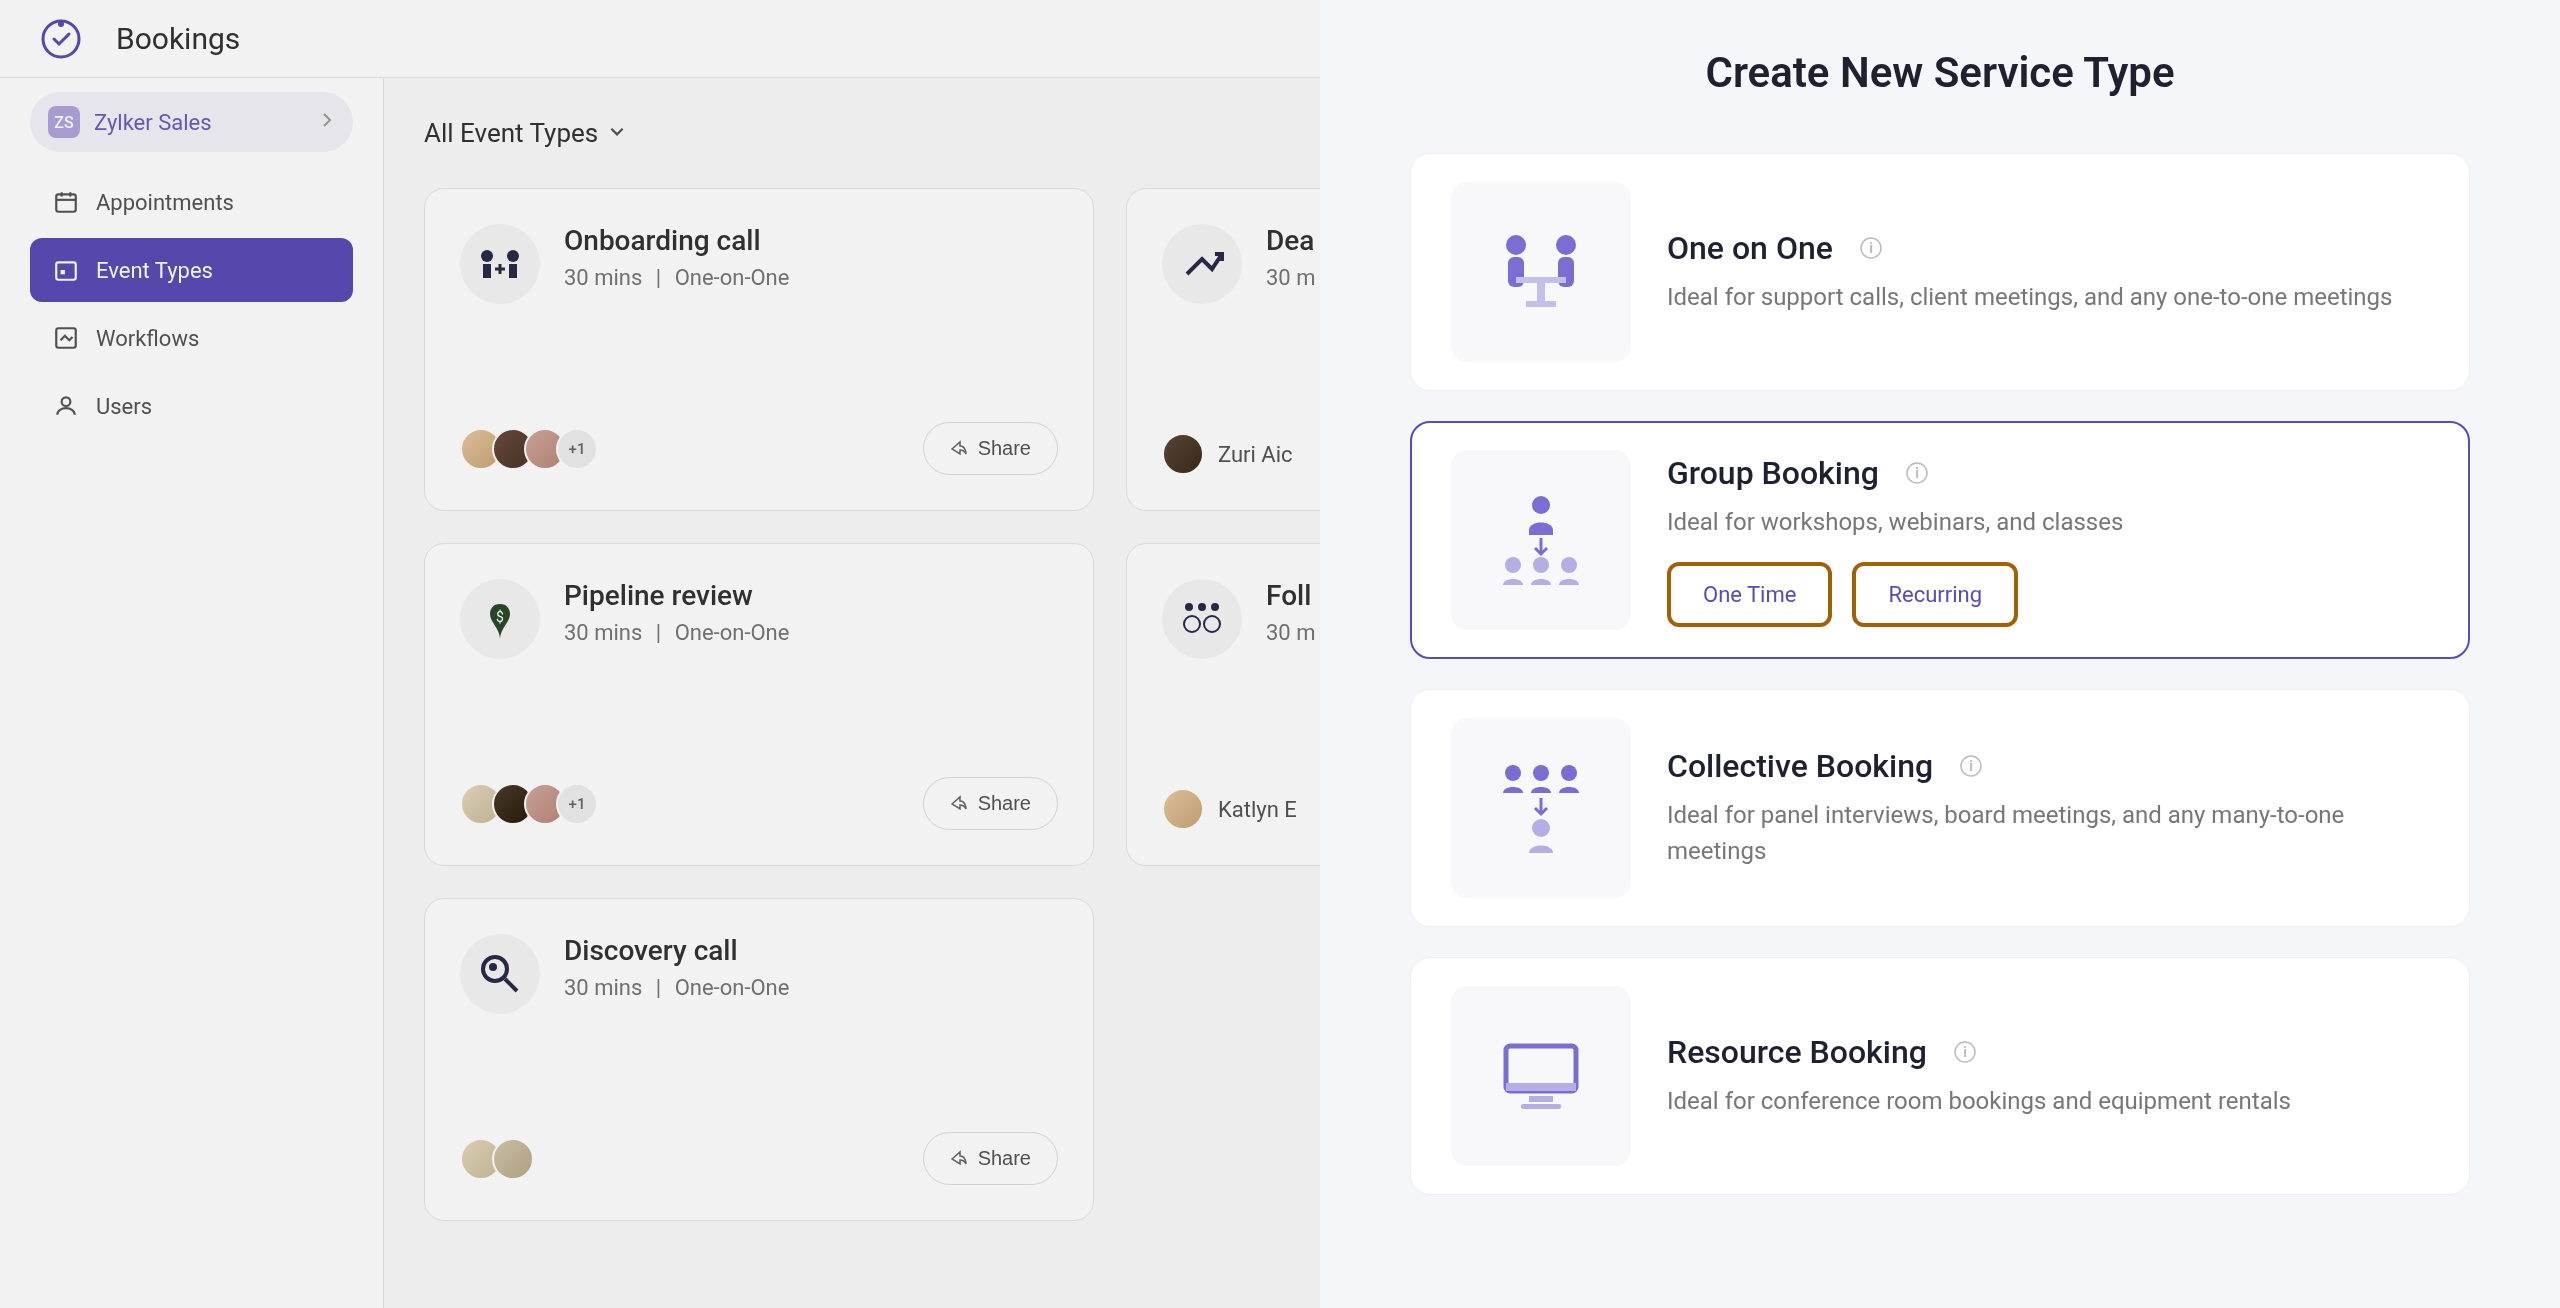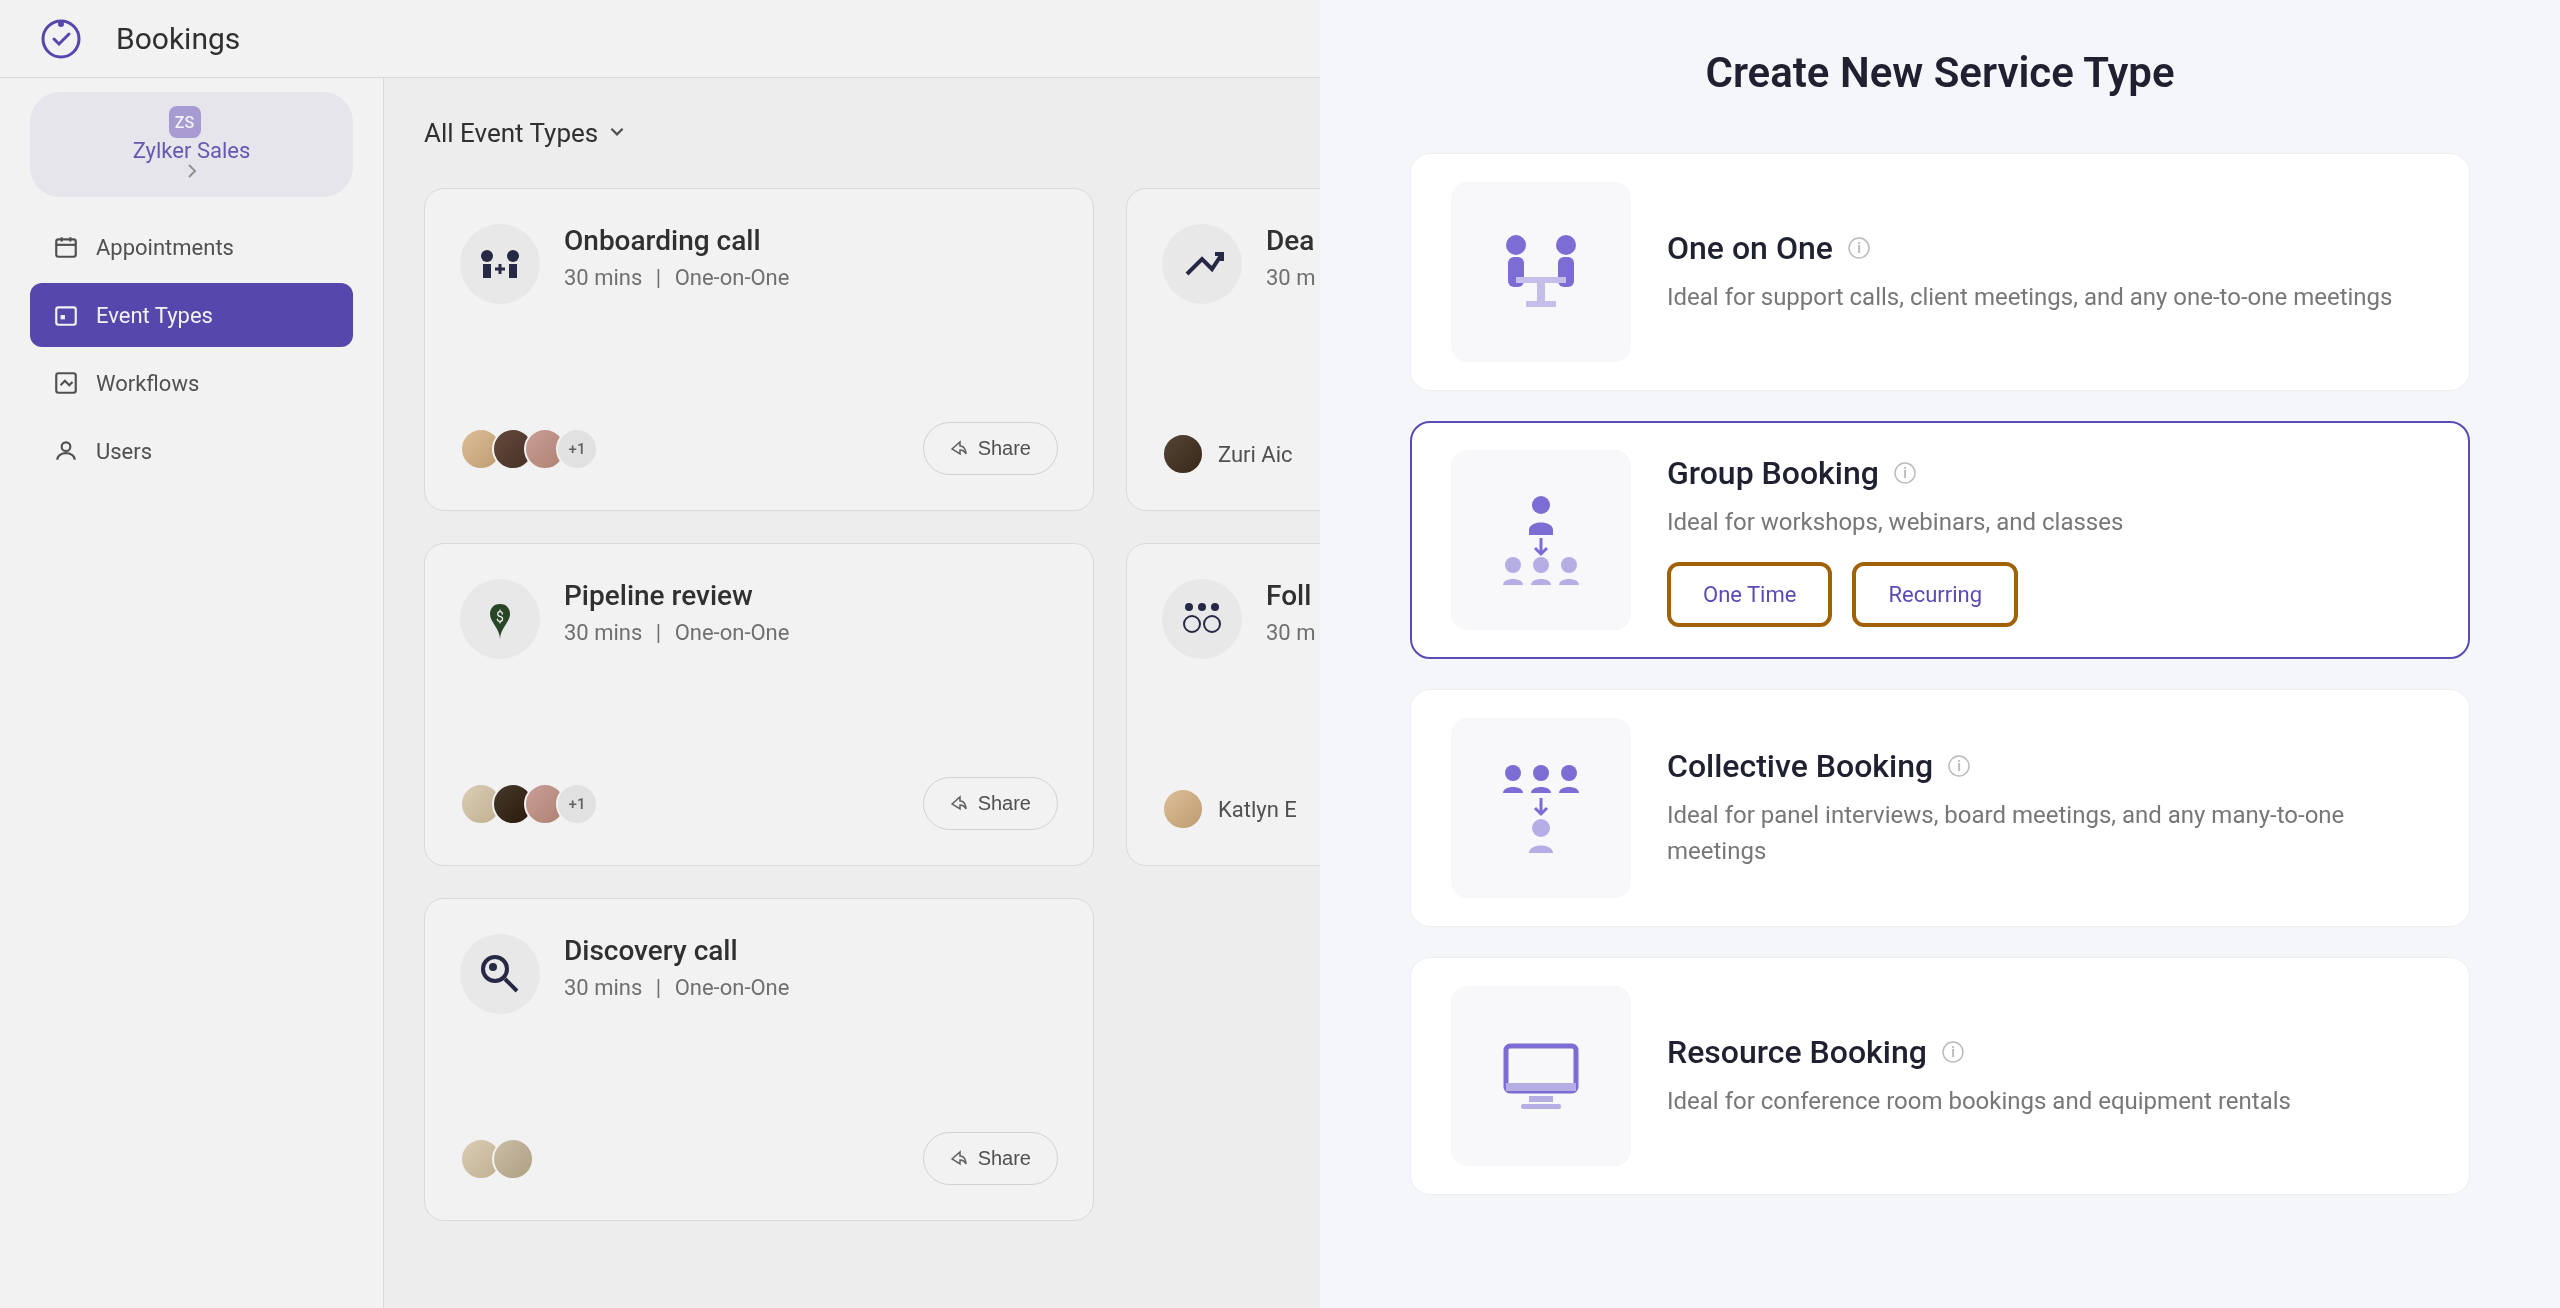--- a/index.html
+++ b/index.html
@@ -57,21 +57,20 @@
   }
   
   .workspace-selector {
     margin: 0 30px 18px 30px;
     display: flex;
     align-items: center;
     padding: 14px 18px;
     background: #f4f2f9;
     border-radius: 30px;
     cursor: pointer;
-    flex-direction: column;
   }
   
   .workspace-badge {
     width: 32px;
     height: 32px;
     background: #b0a4de;
     color: #fff;
     border-radius: 8px;
     display: flex;
     align-items: center;
@@ -316,20 +315,21 @@
   }
   
   .service-content {
     flex: 1;
   }
   
   .service-title-row {
     display: flex;
     align-items: center;
     margin-bottom: 12px;
+    gap: 12px;
   }
   
   .service-title {
     font-size: 32px;
     font-weight: 500;
     color: #1f2030;
     margin-right: 14px;
   }
   
   .service-desc {

